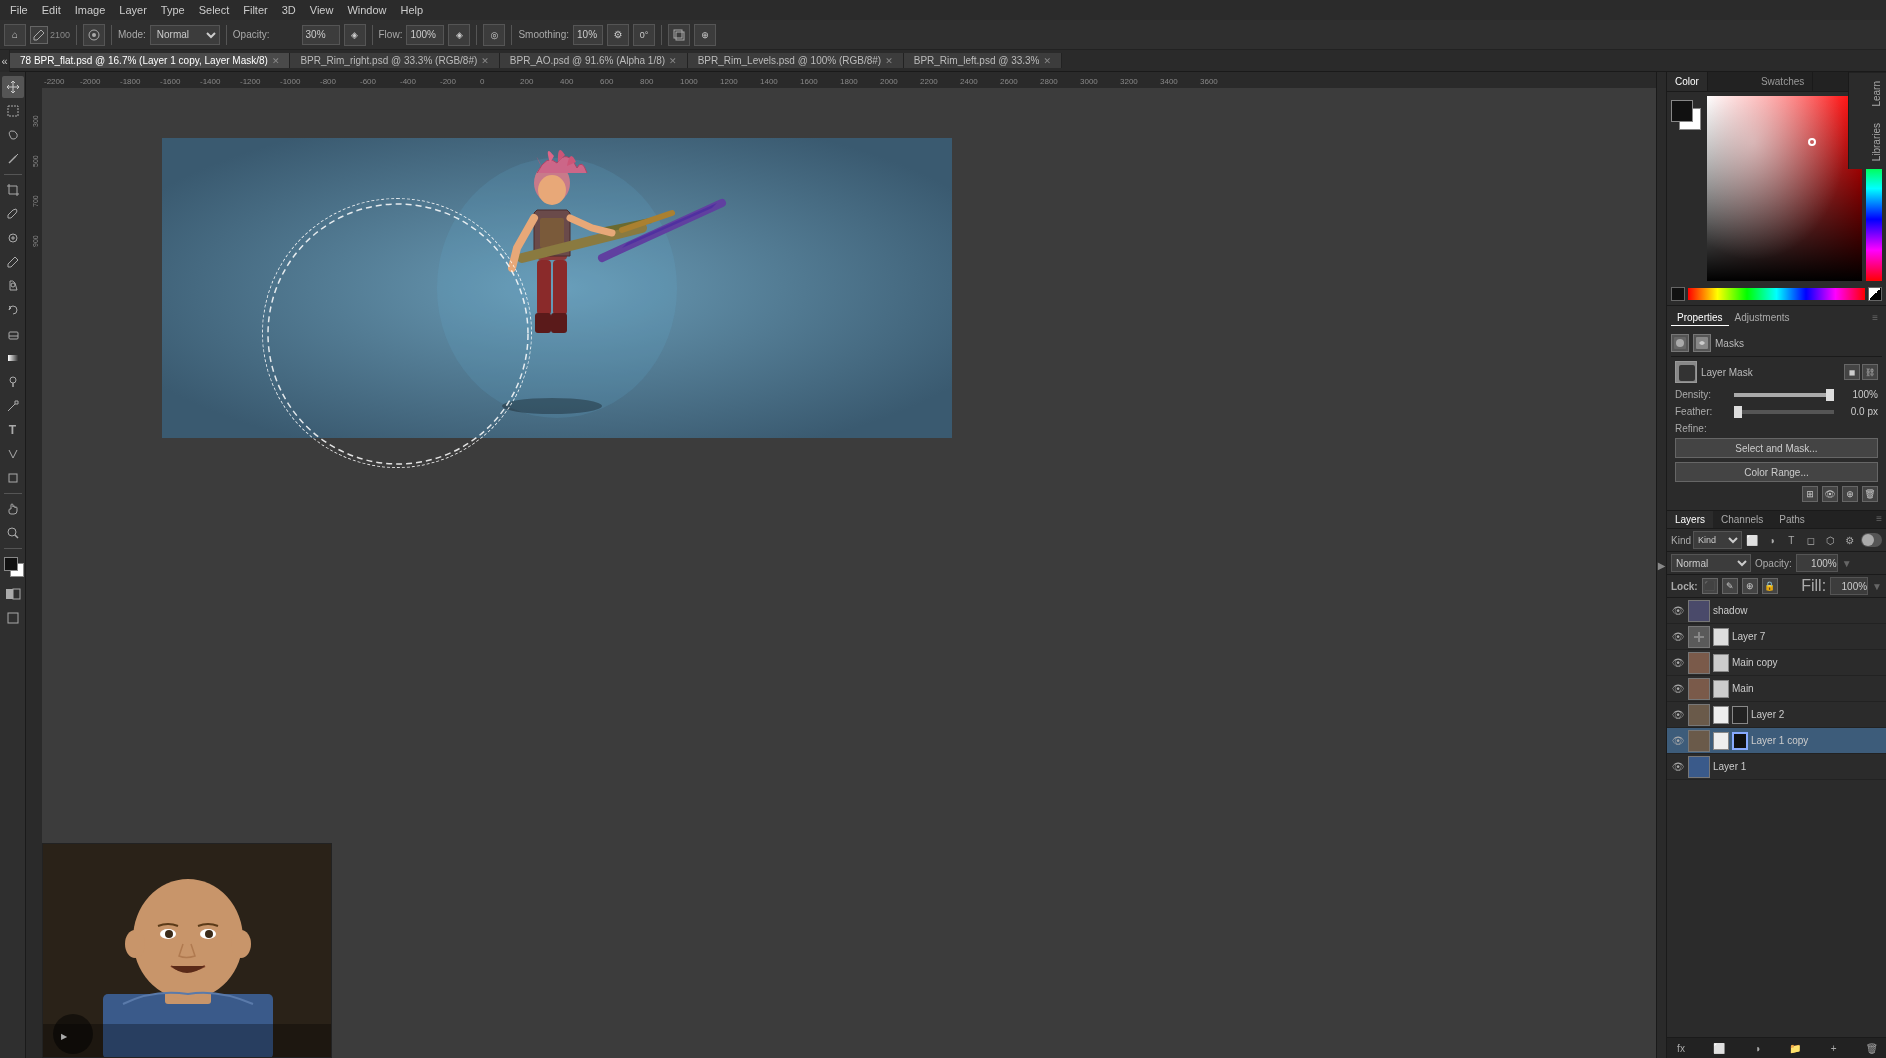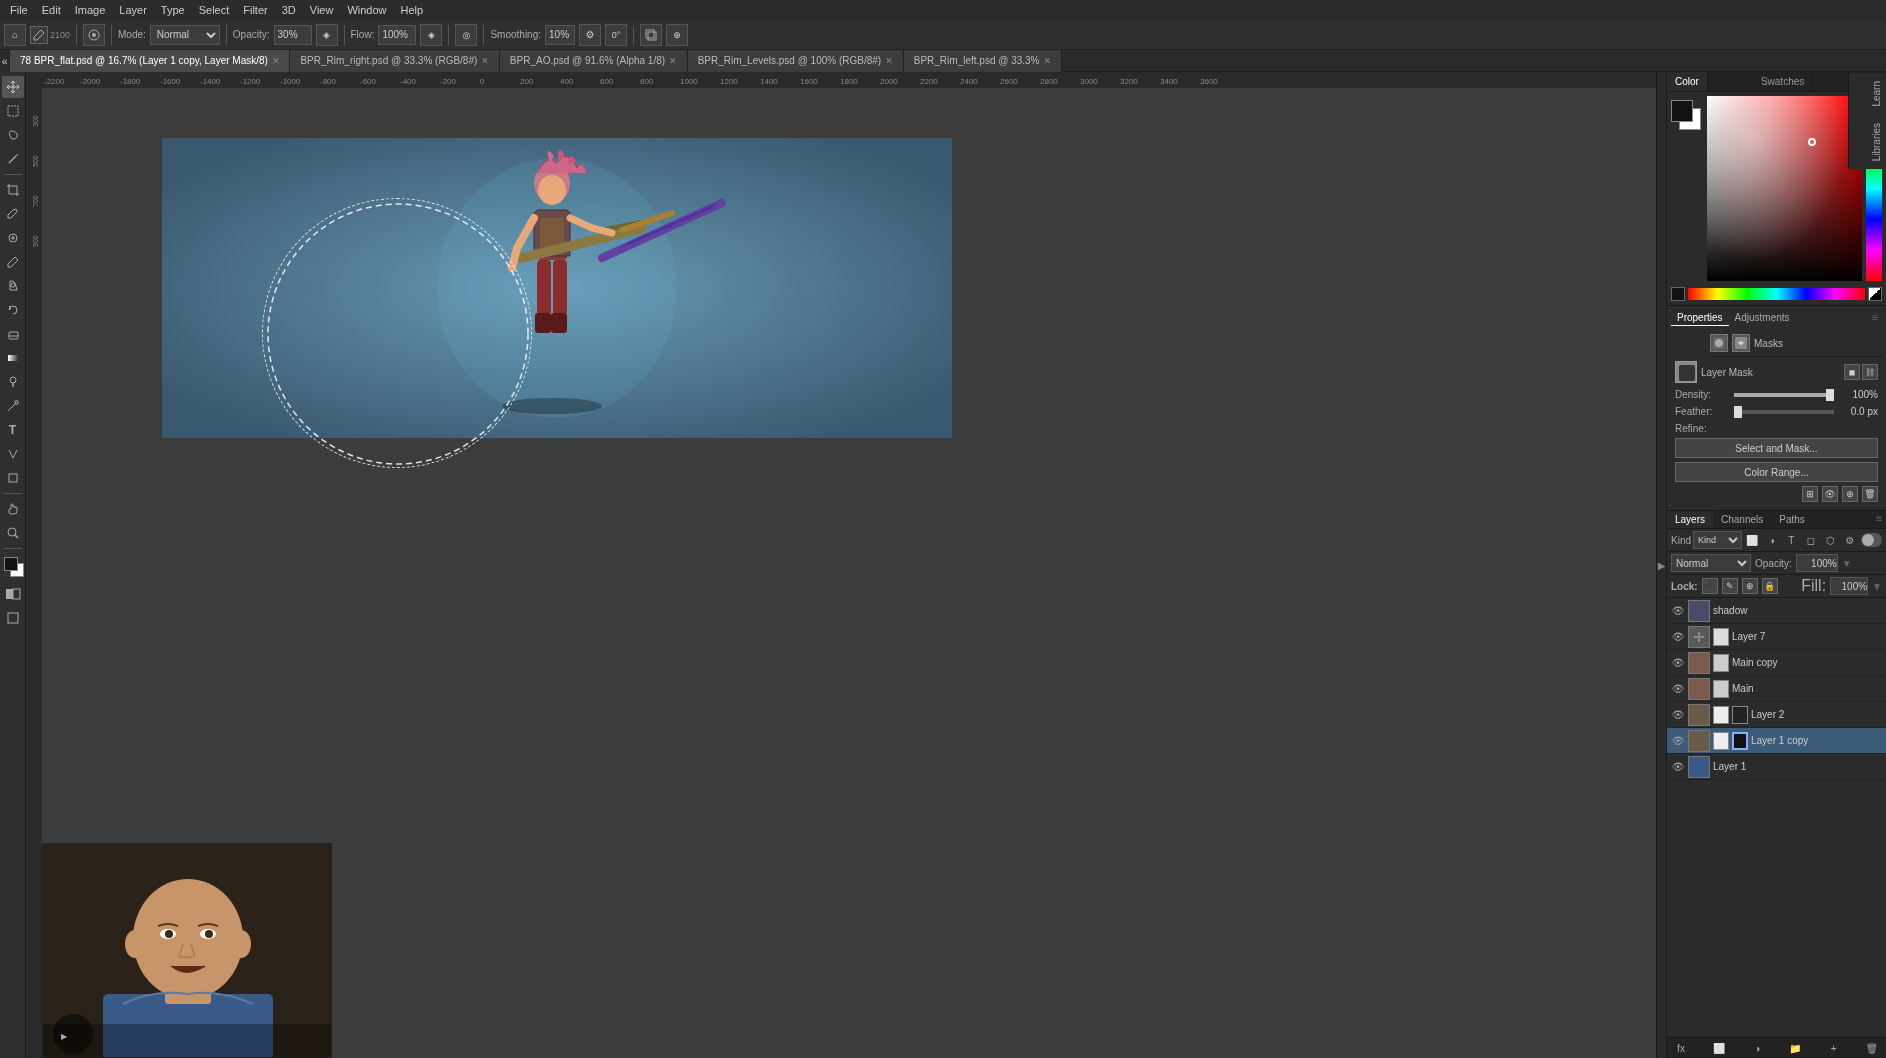--- a/index.html
+++ b/index.html
@@ -78,21 +78,21 @@
     
     #tab-bar {
       width: 100%;
       height: 22px;
       background: #2a2a2a;
       display: flex;
       align-items: center;
       border-bottom: 1px solid #1a1a1a;
     }
     .tab {
-      height: 22px;
+      height: 15px;
       padding: 0 10px;
       background: #3c3c3c;
       border-right: 1px solid #222;
       display: flex;
       align-items: center;
       gap: 4px;
       font-size: 10px;
       color: #bbb;
       cursor: pointer;
       white-space: nowrap;
@@ -251,21 +251,20 @@
       border-bottom: 1px solid transparent;
     }
     .prop-tab.active { color: #fff; border-bottom-color: #fff; }
 
     #masks-section {
       display: flex;
       align-items: center;
       gap: 4px;
       padding: 4px 0;
       border-bottom: 1px solid #1a1a1a;
-      margin-left: 39px;
     }
     .mask-icon {
       width: 18px;
       height: 18px;
       background: #555;
       border: 1px solid #777;
       display: flex;
       align-items: center;
       justify-content: center;
       font-size: 9px;
@@ -587,21 +586,21 @@
       <circle cx="7" cy="7" r="2" fill="#aaa"></circle>
     </svg>
   </div>
   <div class="toolbar-separator"></div>
   <span class="toolbar-label">Mode:</span>
   <select class="toolbar-select" style="width:70px;">
     <option>Normal</option>
   </select>
   <div class="toolbar-separator"></div>
   <span class="toolbar-label">Opacity:</span>
-  <input class="toolbar-input" type="text" value="30%" style="width: 38px;">
+  <input class="toolbar-input" type="text" value="30%" style="width: 38px; margin-left: 28px;">
   <div class="toolbar-btn" style="font-size:9px;">◈</div>
   <div class="toolbar-separator"></div>
   <span class="toolbar-label">Flow:</span>
   <input class="toolbar-input" type="text" value="100%" style="width: 38px;">
   <div class="toolbar-btn" style="font-size:9px;">◈</div>
   <div class="toolbar-separator"></div>
   <div class="toolbar-btn" style="font-size:9px;">◎</div>
   <div class="toolbar-separator"></div>
   <span class="toolbar-label">Smoothing:</span>
   <input class="toolbar-input" type="text" value="10%" style="width: 30px;">

